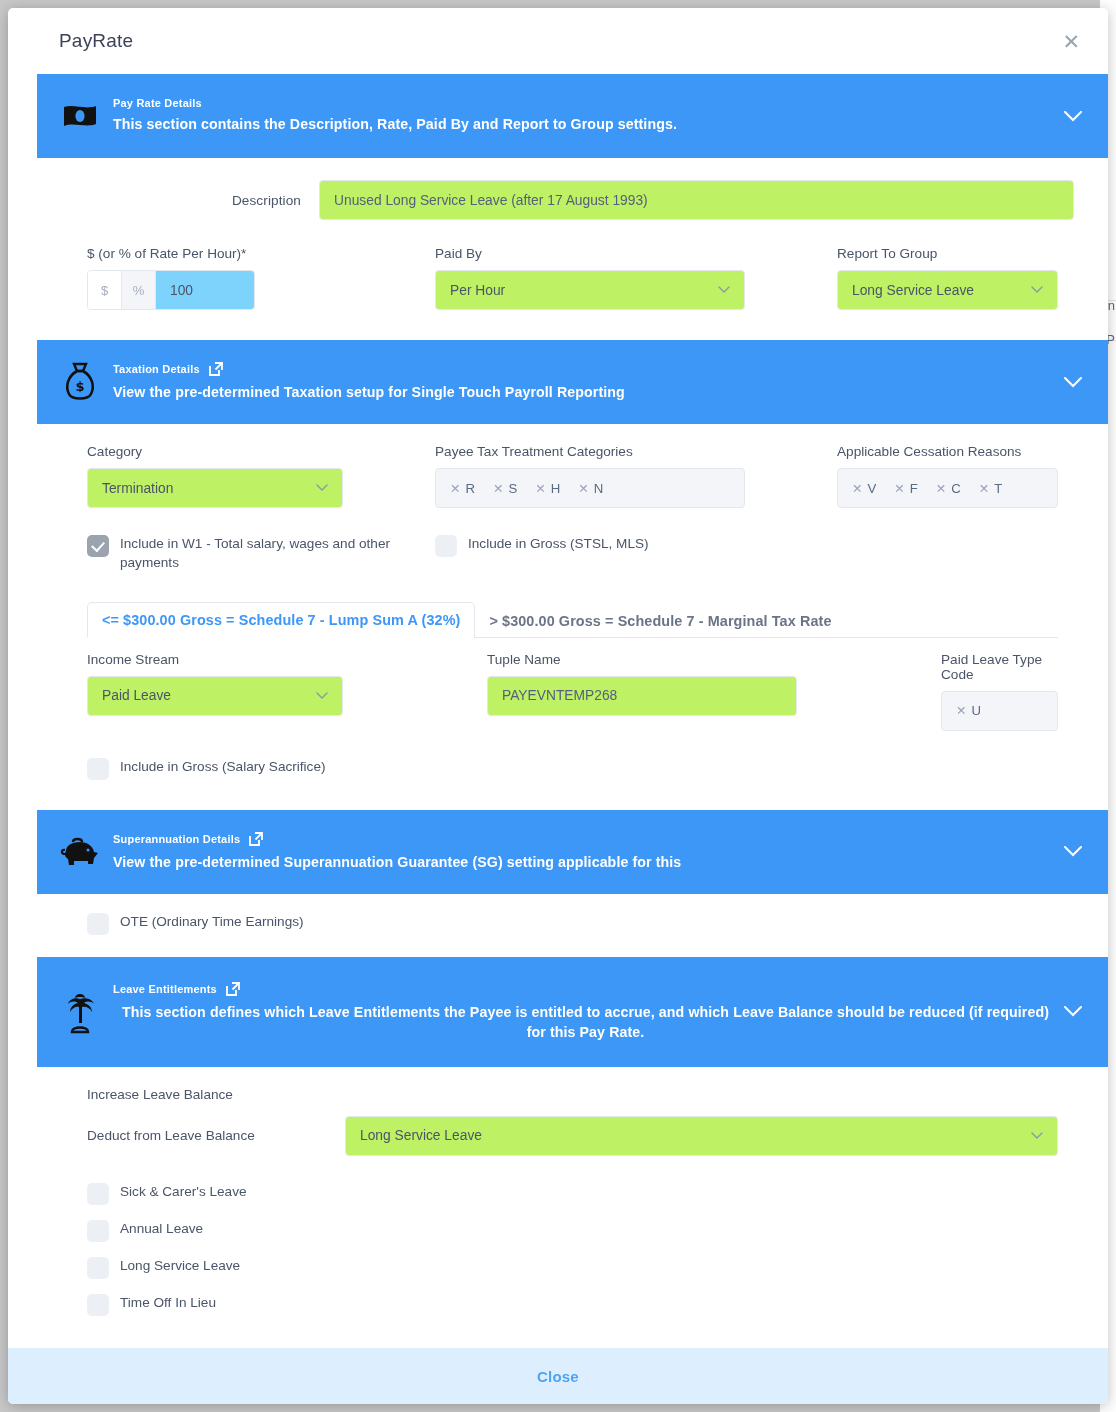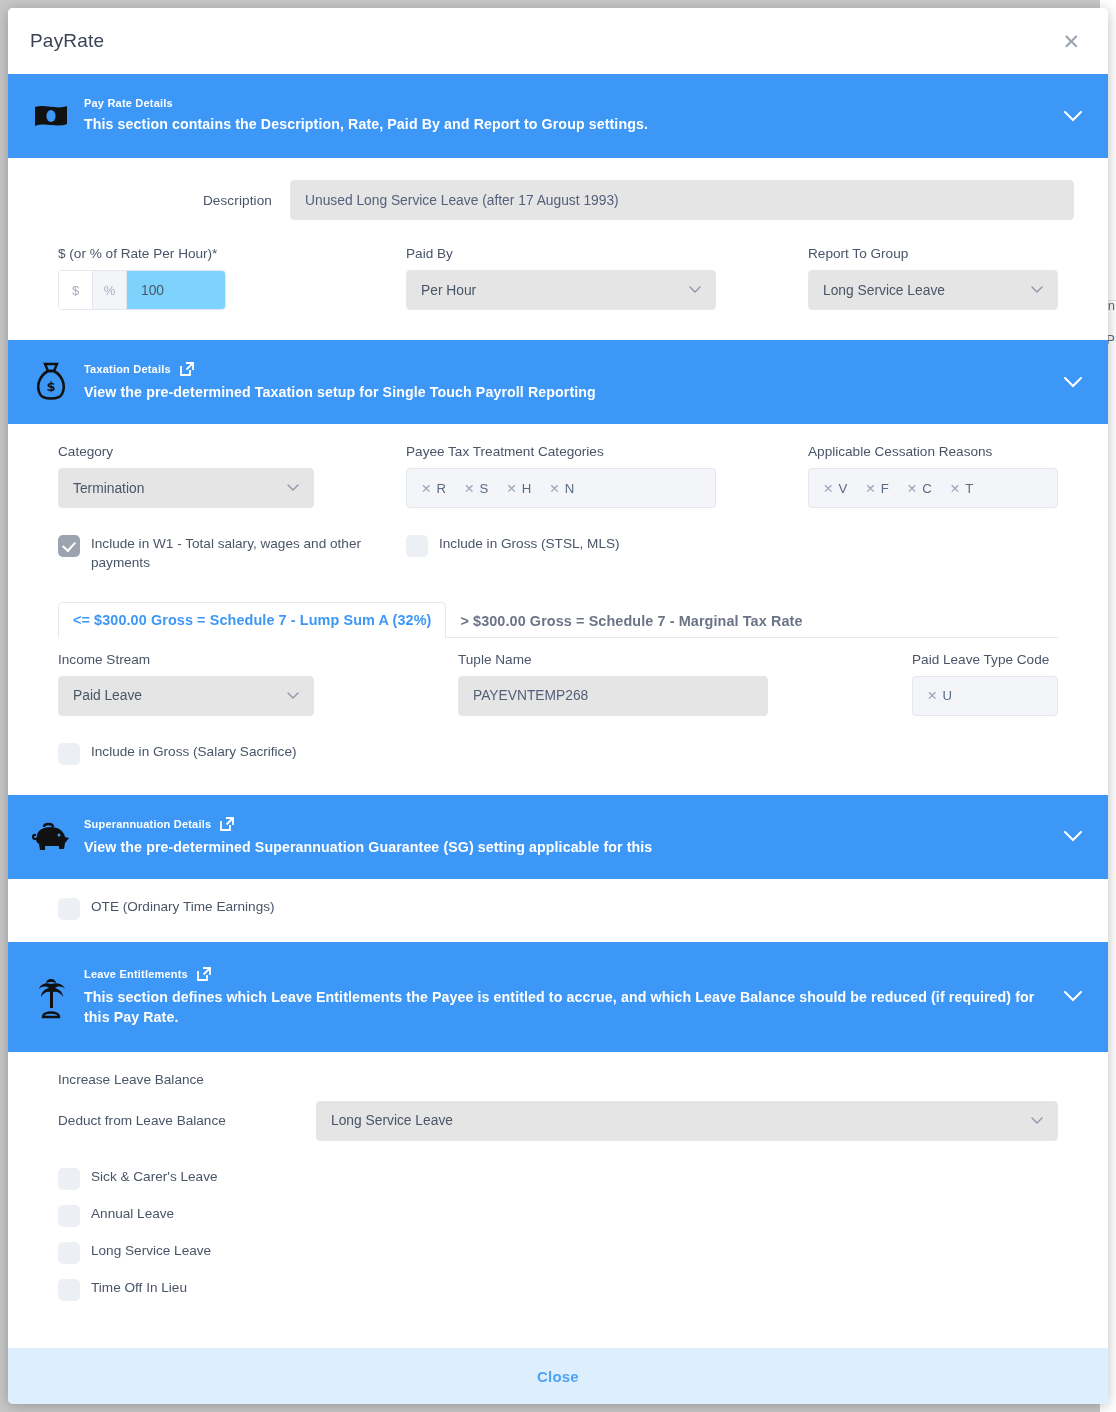--- a/index.html
+++ b/index.html
@@ -38,20 +38,21 @@
 
   .modal {
     position: absolute;
     left: 8px; top: 8px;
     width: 1100px;
     height: 1396px;
     background: #ffffff;
     border-radius: 5px;
     box-shadow: 0 2px 14px rgba(0,0,0,.25);
     overflow: hidden;
+    padding-left: 29px;
   }
 
   
   .titlebar {
     height: 66px;
     display: flex;
     align-items: center;
     justify-content: space-between;
     padding: 0 22px 0 22px;
     background: #fff;
@@ -117,21 +118,21 @@
 
   .row { display: flex; align-items: center; }
 
   .lbl {
     font-size: 13.6px;
     color: #4a5568;
     letter-spacing: .1px;
   }
 
   .field {
-    background: #e5e5e5;
+    background: #bef264;
     border: 1px solid #e3e8ef;
     border-radius: 4px;
     height: 40px;
     display: flex;
     align-items: center;
     padding: 0 14px;
     font-size: 13.8px;
     color: #4a5568;
   }
   .field.ro { color: #55607a; }
@@ -533,21 +534,21 @@
     </div>
   </div>
 
   <div class="pane">
     <div class="cbrow" style="padding:18px 50px 22px 50px;">
       <div class="cb"></div>
       <div class="cb-lbl">OTE (Ordinary Time Earnings)</div>
     </div>
   </div>
 
-  <div class="sect-head" style="min-height:110px;">
+  <div class="sect-head" style="min-height:110px;text-align:center;">
     <div class="sect-icon">
       <svg width="34" height="44" viewBox="0 0 34 44">
         <path d="M17 9 C11 7 6 10 5 14 C8 11 12 11 15 13 C10 14 7 18 7 22 C9 18 13 16 16 17 L16 33 L19 33 L19 17 C23 16 27 18 29 22 C29 17 25 14 21 13 C24 11 28 11 31 14 C29 9 23 7 17 9 Z" fill="#111"></path>
         <path d="M17 4 C14 4 12 6 12 8 C13.5 6.5 20.5 6.5 22 8 C22 6 20 4 17 4 Z" fill="#111"></path>
         <path d="M9 42 C9 36 25 36 25 42 Z" fill="none" stroke="#111" stroke-width="2.4"></path>
       </svg>
     </div>
     <div class="sect-text">
       <div class="sect-title">
         <span>Leave Entitlements</span>

